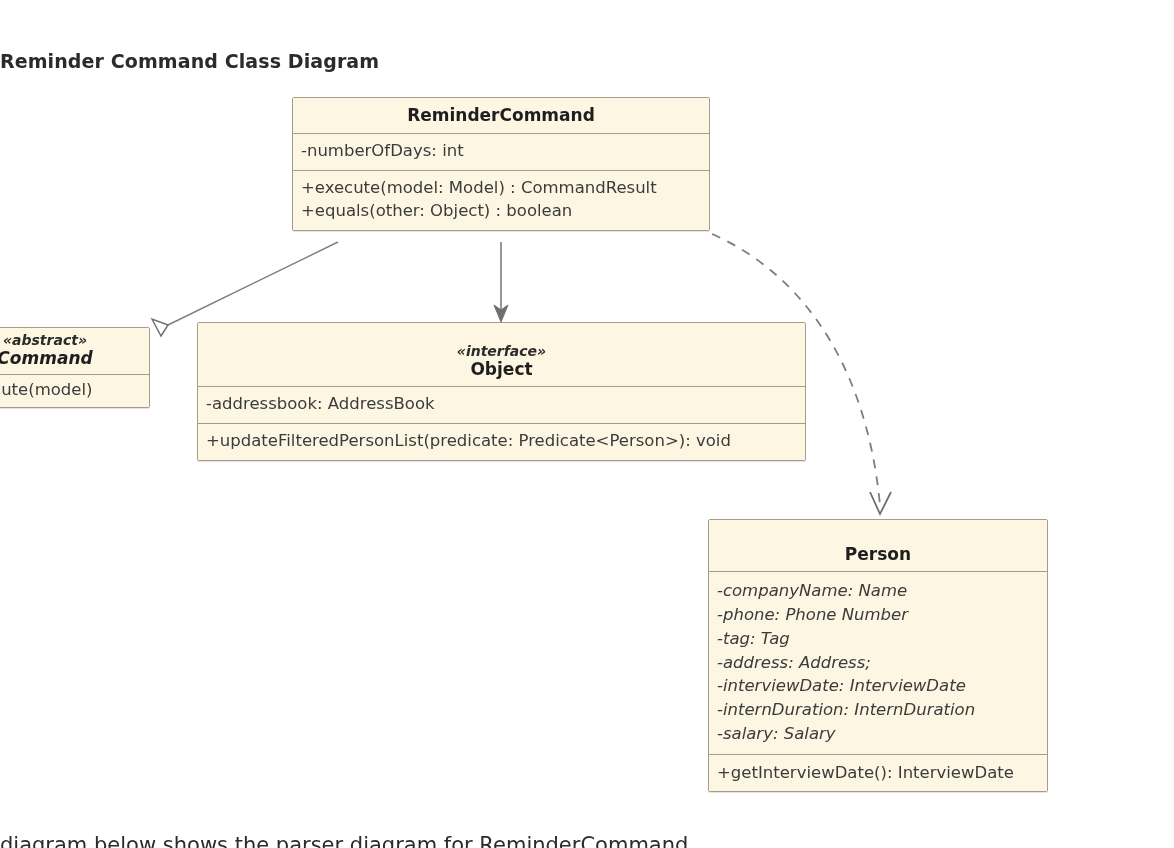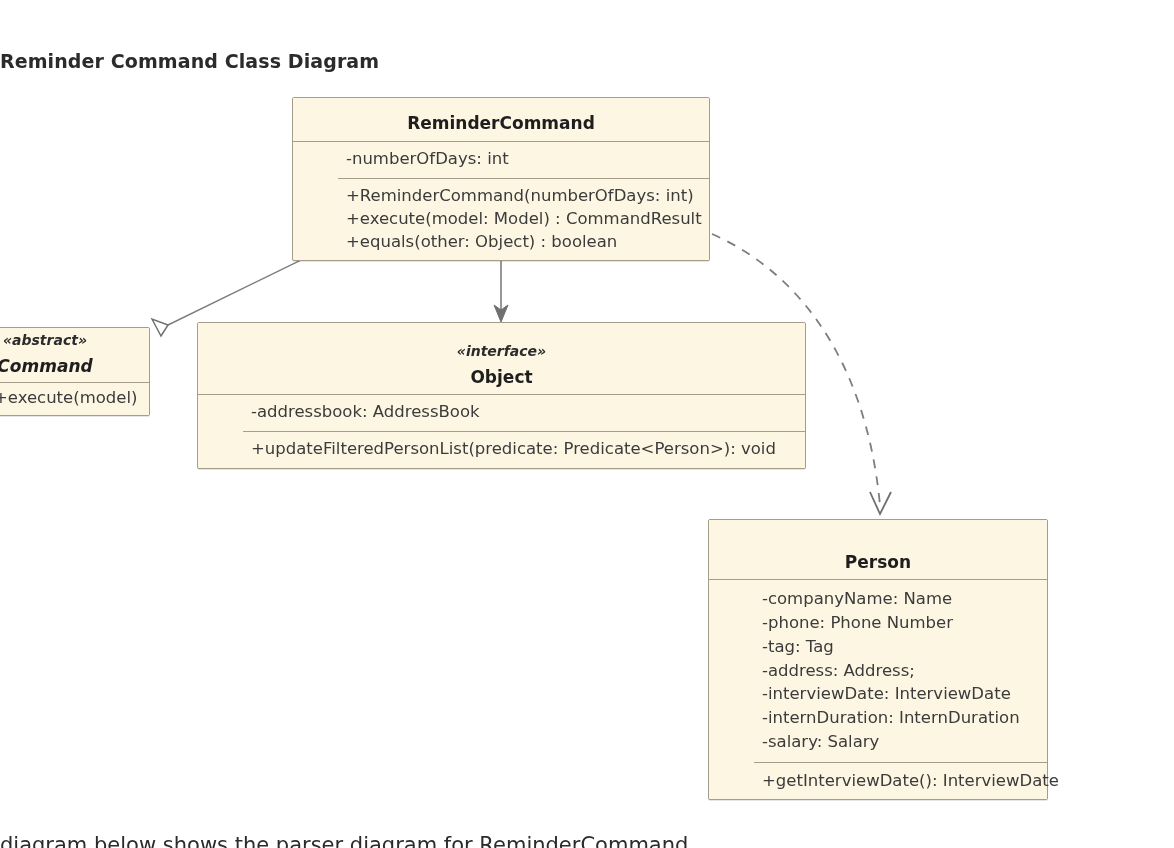--- a/index.html
+++ b/index.html
@@ -71,31 +71,29 @@
     color: #2b2b2b;
     line-height: 1.05;
   }
   .uml-name {
     display: block;
     font-size: 17px;
     font-weight: bold;
     color: #1e1e1e;
     line-height: 1.2;
     white-space: nowrap;
-    margin-top: 8px;
   }
   .uml-name.is-italic {
     font-style: italic;
   }
   .uml-compartment {
     box-sizing: border-box;
     padding: 6px 8px 7px 8px;
     border-bottom: 1px solid #a59c89;
     background: #fdf6e3;
-    margin-left: 45px;
   }
   .uml-compartment:last-child {
     border-bottom: none;
   }
   .uml-member {
     font-size: 16.5px;
     line-height: 1.38;
     color: #3b3b3b;
     white-space: nowrap;
   }
@@ -124,21 +122,21 @@
   }
   #box-model .uml-header { padding: 21px 10px 7px 10px; }
   #box-model .uml-compartment { padding: 6px 8px 7px 8px; }
 
   #box-person {
     left: 708px;
     top: 519px;
     width: 340px;
   }
   #box-person .uml-header { padding: 24px 10px 7px 10px; }
-  #box-person .uml-attrs { padding: 7px 20px 8px 8px; }
+  #box-person .uml-attrs { padding: 7px 20px 8px 8px; font-style: italic; }
   #box-person .uml-member { line-height: 1.44; }
 
   
   .bottom-caption {
     position: absolute;
     left: 0;
     top: 833px;
     width: 1174px;
     font-size: 21px;
     color: #2b2b2b;
@@ -172,21 +170,20 @@
   </svg>
 
   <div class="uml-class" id="box-remindercommand">
     <div class="uml-header">
       <span class="uml-name">ReminderCommand</span>
     </div>
     <div class="uml-compartment">
       <div class="uml-member">-numberOfDays: int</div>
     </div>
     <div class="uml-compartment">
-      <div class="uml-member">+ReminderCommand(numberOfDays: int)</div>
       <div class="uml-member">+execute(model: Model) : CommandResult</div>
       <div class="uml-member">+equals(other: Object) : boolean</div>
     </div>
   </div>
 
   <div class="uml-class" id="box-command">
     <div class="uml-header">
       <span class="uml-stereotype">«abstract»</span>
       <span class="uml-name is-italic">Command</span>
     </div>

